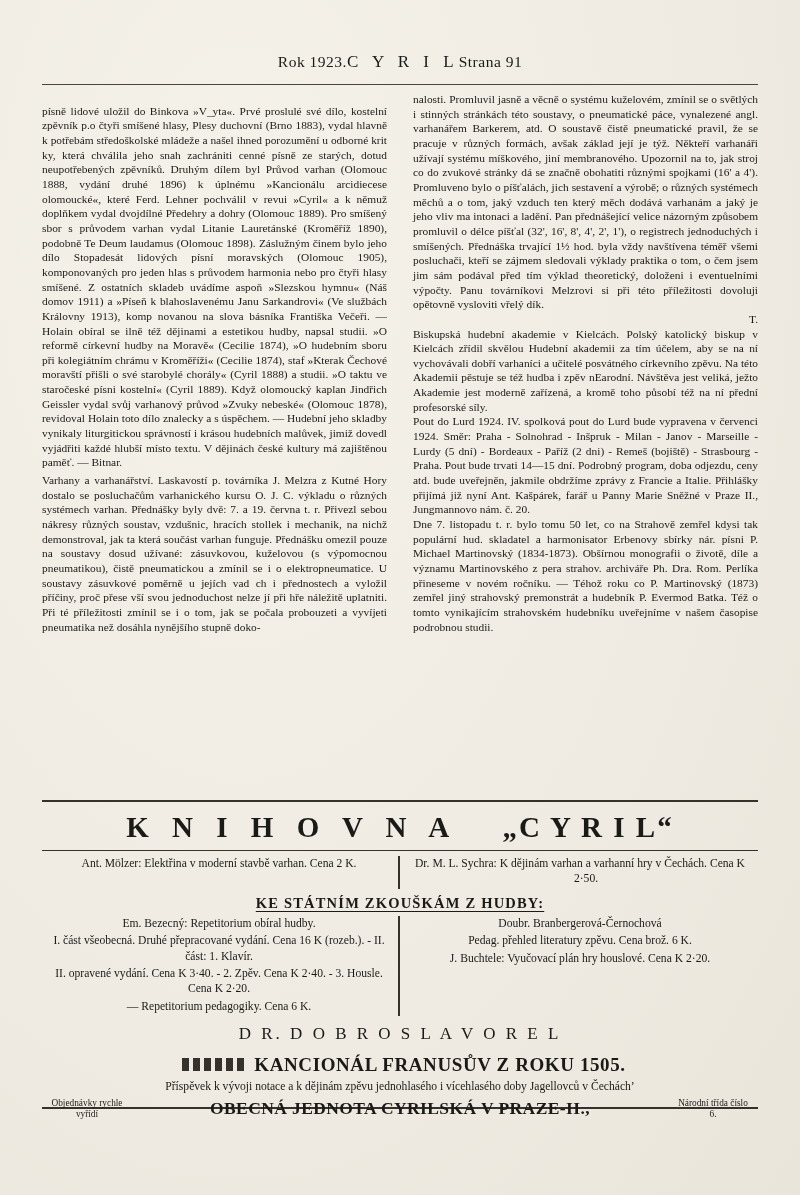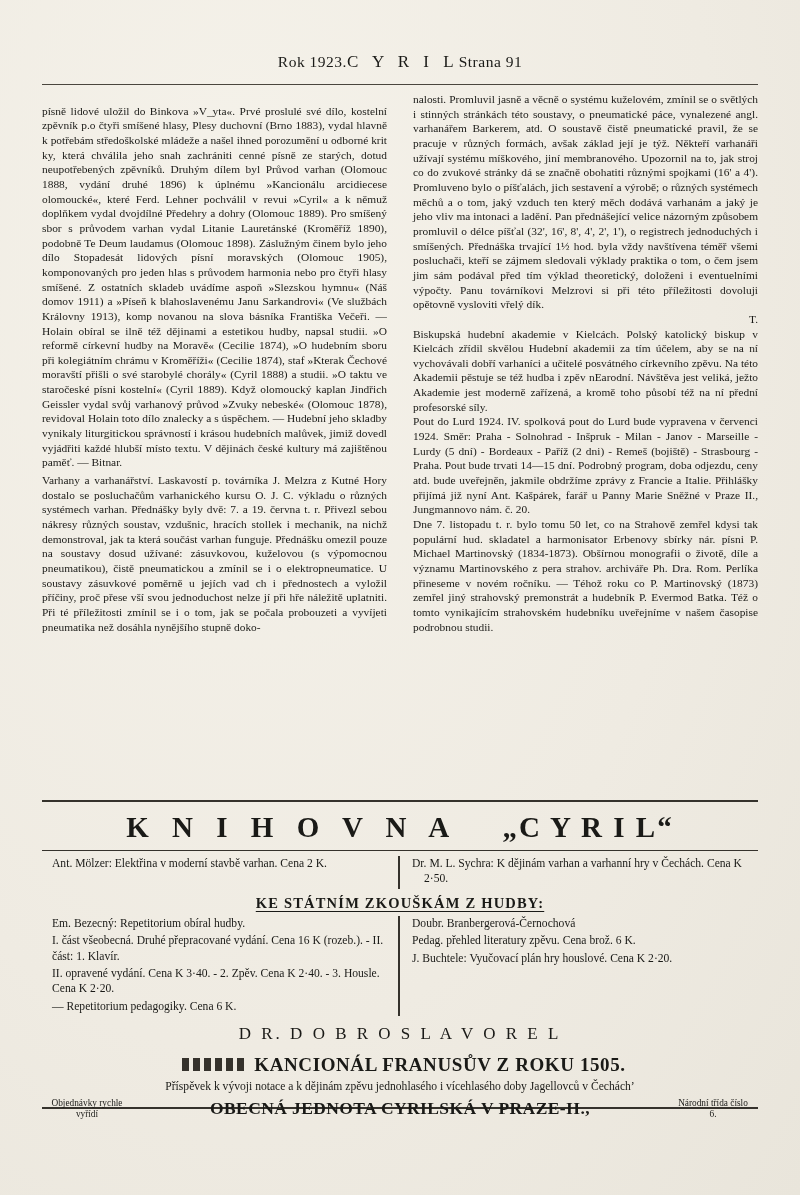--- a/index.html
+++ b/index.html
@@ -108,20 +108,21 @@
   .adtitle .q { letter-spacing: 2px; }
   .adrule {
     border-top: 1px solid #35322c;
     margin: 2px 0 0 0;
   }
   .adcols {
     display: flex;
     padding: 5px 10px 0 10px;
     font-size: 11.6px;
     line-height: 1.33;
+    text-align: center;
   }
   .adcol {
     width: 50%;
     box-sizing: border-box;
   }
   .adcol.l { padding-right: 12px; border-right: 2px solid #35322c; }
   .adcol.r { padding-left: 12px; }
   .adcol p { margin: 0 0 2px 0; }
   .ind { padding-left: 12px; text-indent: -12px; }
   .centerhead {

